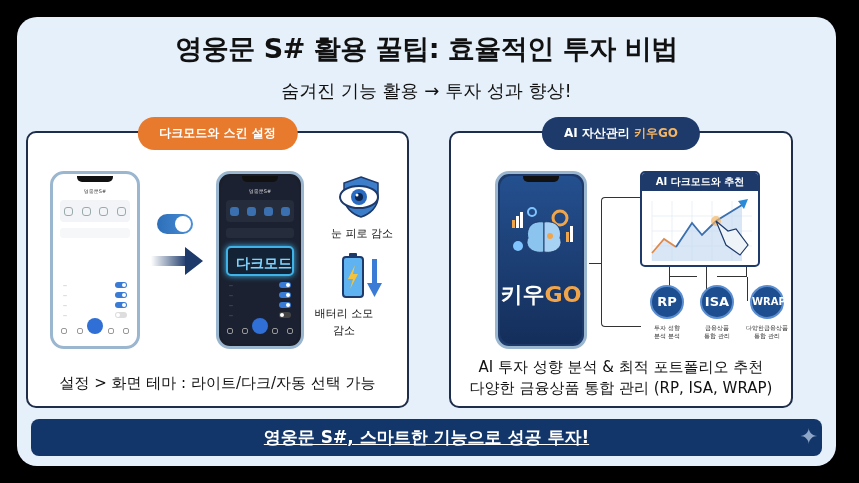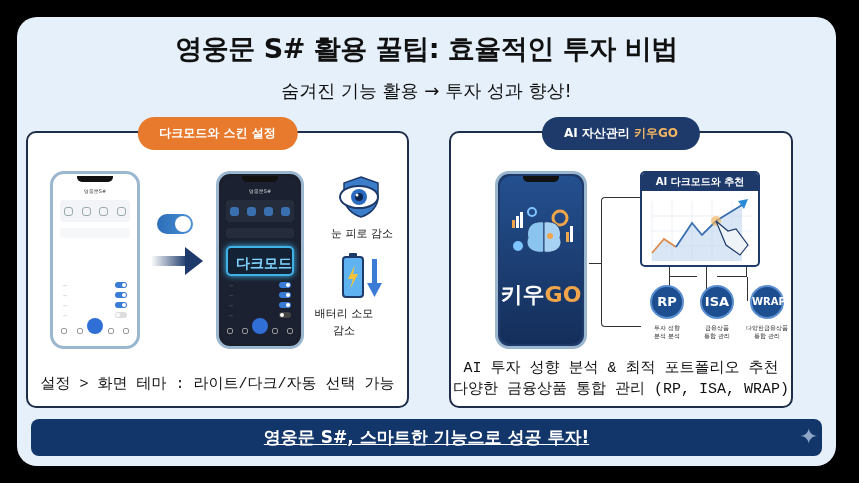--- a/index.html
+++ b/index.html
@@ -25,21 +25,21 @@
   .toggle-sm { position: absolute; right: 8px; width: 12px; height: 6px; border-radius: 3px; }
   .toggle-sm::after { content: ""; position: absolute; right: 1px; top: 1px; width: 4px; height: 4px; border-radius: 50%; background: #fff; }
   .toggle-sm.off::after { left: 1px; right: auto; }
   .ph-set-lbl { position: absolute; left: 8px; font-size: 4px; }
   .ph-fab { position: absolute; bottom: 10px; left: 50%; transform: translateX(-50%); width: 16px; height: 16px; border-radius: 50%; background: #2f6fd6; }
   .ph-tabbar { position: absolute; bottom: 10px; left: 6px; right: 6px; display: flex; justify-content: space-between; }
   .ph-tabbar span { width: 6px; height: 6px; border: 1px solid #999; border-radius: 2px; }
   .big-toggle { position: absolute; left: 129px; top: 81px; width: 36px; height: 20px; border-radius: 10px; background: linear-gradient(90deg, #2d6fb8, #4a8fd8); }
   .big-toggle::after { content: ""; position: absolute; right: 2px; top: 2px; width: 16px; height: 16px; border-radius: 50%; background: #fff; }
   .arrow-right { position: absolute; left: 123px; top: 114px; width: 52px; height: 28px; }
-  .caption { position: absolute; left: 0; width: 100%; text-align: center; font-size: 15px; color: #111; font-family: Liberation Mono, monospace; }
+  .caption { position: absolute; left: 0; width: 100%; text-align: center; font-size: 15px; color: #111; }
   .benefit { position: absolute; text-align: center; font-size: 11px; color: #111; width: 70px; }
   .circle { position: absolute; width: 34px; height: 34px; border-radius: 50%; background: #1d4e8f; border: 2px solid #5b8ed1; color: #fff; font-weight: bold; text-align: center; line-height: 30px; font-size: 13px; }
   .circle.small { font-size: 10px; }
   .circle-lbl { position: absolute; width: 60px; text-align: center; font-size: 6px; color: #333; line-height: 8px; }
   .chart-box { position: absolute; left: 189px; top: 38px; width: 120px; height: 96px; border: 2px solid #1d3a6b; border-radius: 5px; background: #fff; overflow: hidden; }
   .chart-head { height: 18px; background: #1d3a6b; color: #fff; font-size: 10px; font-weight: bold; text-align: center; line-height: 18px; }
   .banner { position: absolute; left: 14px; top: 402px; width: 791px; height: 37px; background: #13366a; border-radius: 8px; color: #fff; font-size: 17px; font-weight: bold; text-align: center; line-height: 37px; text-decoration: underline; }
   .sparkle { position: absolute; right: 4px; top: 6px; color: #8ea7c8; font-size: 22px; line-height: 24px; }
   .connector { position: absolute; border-color: #333; border-style: solid; border-width: 0; }
 </style>

